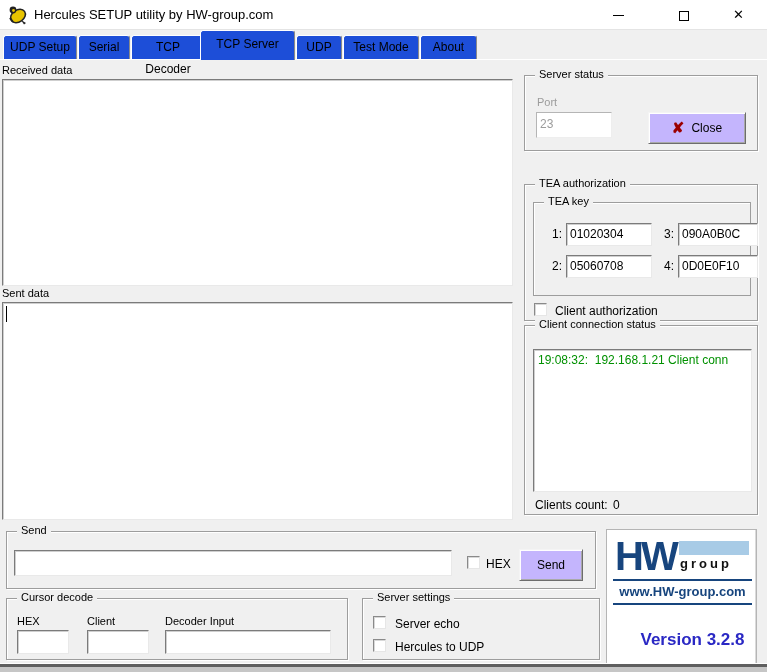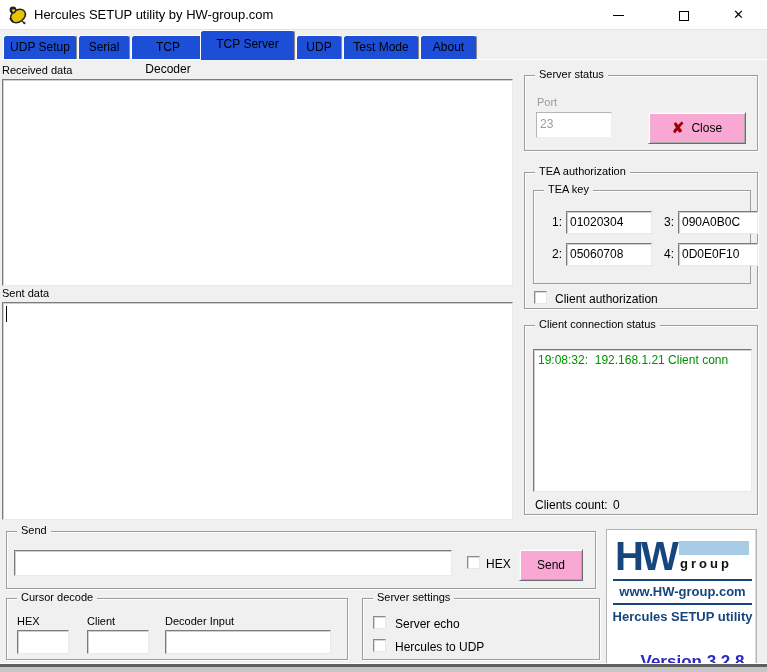--- a/index.html
+++ b/index.html
@@ -35,21 +35,21 @@
   .t6{left:420px;width:57px;}
   .tab-panel-edge { position:absolute; left:0; top:59px; width:767px; height:1px; background:#ffffff; }
 
   
   .group { position:absolute; border:1px solid #9d9d9d; box-shadow:inset 1px 1px 0 #ffffff, 1px 1px 0 #ffffff; }
   .legend { position:absolute; top:-8px; left:10px; background:#f0f0f0; padding:0 4px; font-size:11px; white-space:nowrap; }
   .sunken { position:absolute; background:#ffffff; border:1px solid;
             border-color:#7b7b7b #e9e9e9 #e9e9e9 #7b7b7b;
             box-shadow:inset 1px 1px 0 #cfcfcf; }
   .sunken.disabled { border-color:#b5b5b5 #eeeeee #eeeeee #b5b5b5; color:#9c9c9c; box-shadow:none; }
-  .btn3d { position:absolute; background:#f9a8d4; border:1px solid #6d6d6d;
+  .btn3d { position:absolute; background:#c4b5fd; border:1px solid #6d6d6d;
            border-top-color:#f4f4f4; border-left-color:#f4f4f4;
            box-shadow:inset 1px 1px 0 #ffffff, inset -1px -1px 0 #a9a9a9;
            text-align:center; font-size:12px; }
   .cb { position:absolute; width:13px; height:13px; background:#ffffff; border:1px solid #8a8a8a;
         border-bottom-color:#e6e6e6; border-right-color:#e6e6e6; box-shadow:inset 1px 1px 0 #d8d8d8; }
   .lbl { position:absolute; white-space:nowrap; font-size:11px; }
   .gray { color:#9c9c9c; }
   input.flat { position:absolute; border:none; outline:none; background:transparent;
                font-family:"Liberation Sans", sans-serif; font-size:12px; padding:2px 3px; }
 
@@ -62,21 +62,21 @@
   .log-line { position:absolute; left:4px; top:3px; font-size:12px; color:#009100; white-space:pre; }
 
   .logo-panel { position:absolute; left:606px; top:529px; width:151px; height:153px; background:#ffffff;
                 border:1px solid #b5b5b5; box-shadow:inset -1px -1px 0 #dadada; }
   .hw-big { position:absolute; left:8px; top:4px; font-size:40px; font-weight:bold; letter-spacing:-3px; color:#17457e; }
   .hw-bar { position:absolute; left:72px; top:11px; width:70px; height:14px; background:#a8cbe6; }
   .hw-group-word { position:absolute; left:73px; top:26px; font-size:13px; font-weight:bold; letter-spacing:3px; color:#111; }
   .hw-line { position:absolute; left:6px; width:139px; height:2px; background:#17457e; }
   .hw-site { position:absolute; left:0; top:54px; width:151px; text-align:center; font-weight:bold; font-size:13px; color:#17457e; }
   .hw-app { position:absolute; left:0; top:79px; width:151px; text-align:center; font-weight:bold; font-size:13px; color:#17457e; }
-  .hw-ver { position:absolute; left:20px; top:100px; width:131px; text-align:center; font-weight:bold; font-size:17px; color:#2a28c4;margin-top:22px; }
+  .hw-ver { position:absolute; left:20px; top:100px; width:131px; text-align:center; font-weight:bold; font-size:17px; color:#2a28c4; }
 
   .bottom-hl { position:absolute; left:0; top:663px; width:767px; height:1px; background:#ffffff; }
   .bottom-edge { position:absolute; left:0; top:664px; width:767px; height:3px; background:#5f5f5f; }
   .bottom-fill { position:absolute; left:0; top:667px; width:767px; height:5px; background:#c6c6c6; }
 
   .xmark { color:#9b0000; font-weight:bold; font-size:15px; vertical-align:-1px; margin-right:7px; }
 </style>
 </head>
 <body>
 
@@ -117,21 +117,21 @@
   <span class="legend">Server status</span>
   <span class="lbl gray" style="left:12px; top:20px;">Port</span>
   <div class="sunken disabled" style="left:11px; top:36px; width:76px; height:26px;">
     <span class="lbl gray" style="left:3px; top:4px; font-size:12px;">23</span>
   </div>
   <div class="btn3d" style="left:123px; top:36px; width:98px; height:32px; line-height:30px;">
     <span class="xmark">✘</span><span>Close</span>
   </div>
 </div>
 
-<div class="group" style="left:524px; top:172px; width:234px; height:137px;">
+<div class="group" style="left:524px; top:184px; width:234px; height:137px;">
   <span class="legend">TEA authorization</span>
   <div class="group" style="left:8px; top:17px; width:218px; height:94px; box-shadow:inset 1px 1px 0 #fff;text-decoration:underline;">
     <span class="legend">TEA key</span>
     <span class="lbl" style="left:18px; top:24px; font-size:12px;">1:</span>
     <div class="sunken" style="left:32px; top:20px; width:86px; height:23px;">
       <span class="lbl" style="left:3px; top:3px; font-size:12px;">01020304</span>
     </div>
     <span class="lbl" style="left:130px; top:24px; font-size:12px;">3:</span>
     <div class="sunken" style="left:144px; top:20px; width:80px; height:23px;">
       <span class="lbl" style="left:3px; top:3px; font-size:12px;">090A0B0C</span>
@@ -188,19 +188,18 @@
   <span class="lbl" style="left:32px; top:41px; font-size:12px;">Hercules to UDP</span>
 </div>
 
 <div class="logo-panel">
   <span class="hw-big">HW</span>
   <div class="hw-bar"></div>
   <span class="hw-group-word">group</span>
   <div class="hw-line" style="top:49px;"></div>
   <div class="hw-site">www.HW-group.com</div>
   <div class="hw-line" style="top:73px;"></div>
-  <div class="hw-app">Hercules SETUP utility</div>
   <div class="hw-ver">Version 3.2.8</div>
 </div>
 
 <div class="bottom-hl"></div>
 <div class="bottom-edge"></div>
 <div class="bottom-fill"></div>
 
 </body></html>

